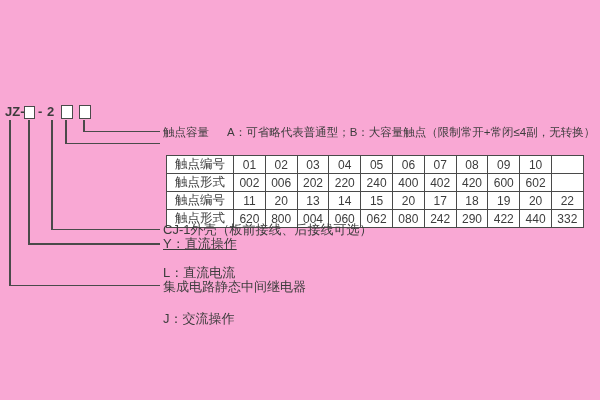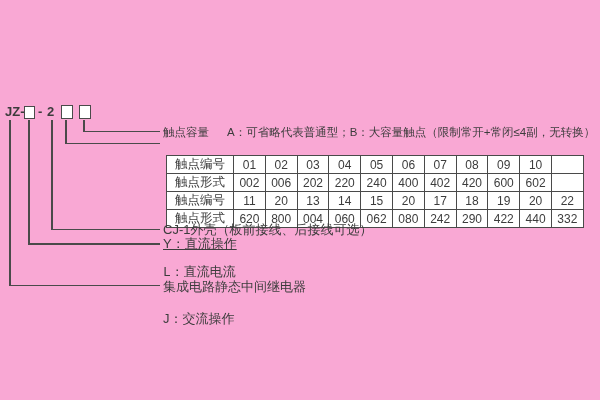--- a/index.html
+++ b/index.html
@@ -125,16 +125,16 @@
           <td>422</td>
           <td>440</td>
           <td>332</td>
         </tr>
       </tbody>
   </table>
 
   <div class="lbl" style="left:163px; top:222.5px;">CJ-1外壳（板前接线、后接线可选）</div>
   <div class="lbl" style="left:163px; top:237px;text-decoration:underline;">Y：直流操作</div>
   <div class="lbl" style="left:163px; top:268px;margin-top:44px;">J：交流操作</div>
-  <div class="lbl" style="left:163px; top:265.5px;font-family:Liberation Mono, monospace;">L：直流电流</div>
+  <div class="lbl" style="left:163px; top:265.5px;">L：直流电流</div>
   <div class="lbl" style="left:163px; top:279.5px;">集成电路静态中间继电器</div>
 
 </div>
 
 </body></html>

